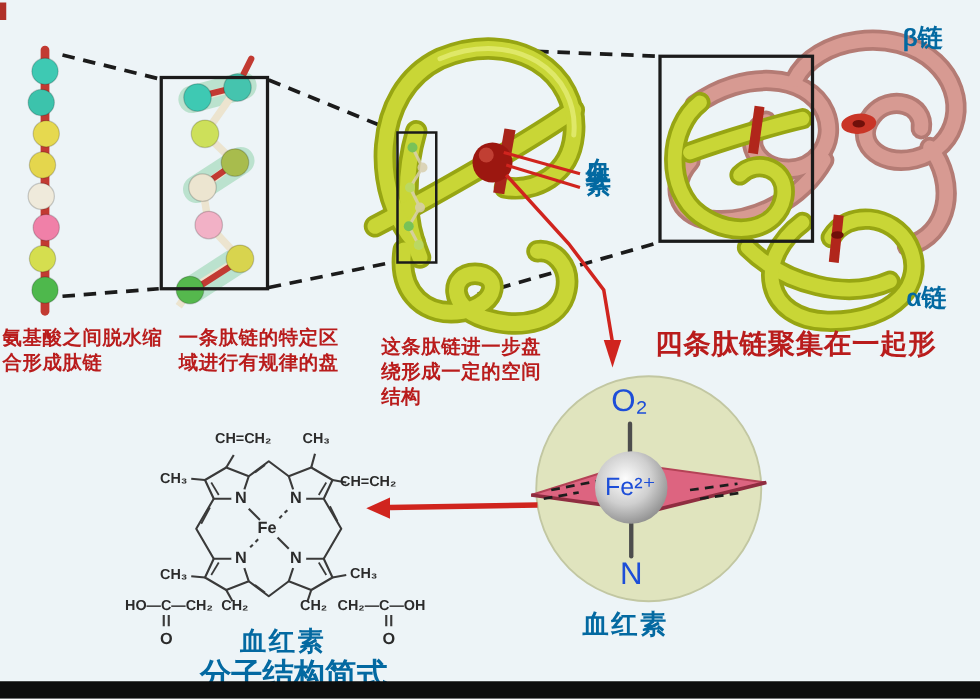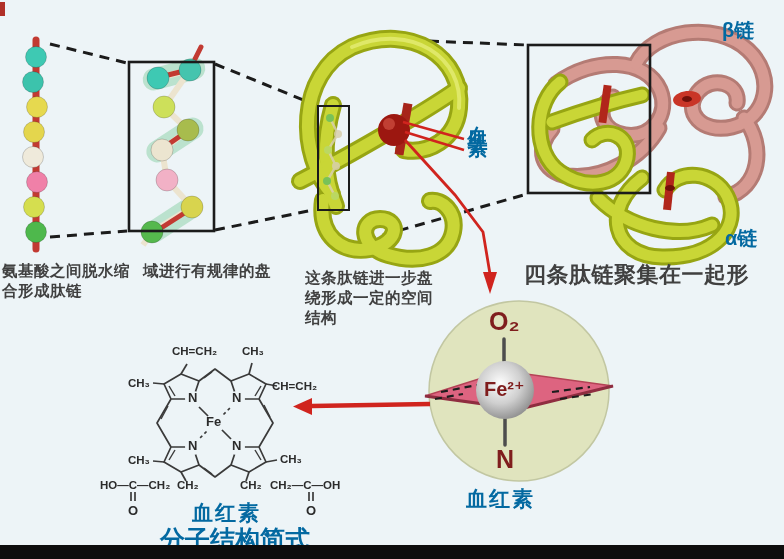--- a/index.html
+++ b/index.html
@@ -3,32 +3,32 @@
 <meta charset="utf-8">
 <style>
   html,body{margin:0;padding:0;background:#777;}
   #stage{
     position:relative;width:784px;height:559px;overflow:hidden;
     background:#edf4f7;
     font-family:"Liberation Sans","DejaVu Sans",sans-serif;
   }
   #gfx{position:absolute;left:0;top:0;}
   .caption{
-    position:absolute;color:#404040;font-weight:bold;font-size:15.5px;
+    position:absolute;color:#b91c1c;font-weight:bold;font-size:15.5px;
     line-height:20px;letter-spacing:0.5px;white-space:nowrap;
   }
   .caption-lg{font-size:22px;line-height:21px;}
   .red-label{position:absolute;color:#0369a1;font-weight:bold;white-space:nowrap;}
   .v-label{writing-mode:vertical-rl;text-orientation:upright;letter-spacing:5px;}
   .chem-label{
     position:absolute;color:#2b2b2b;font-weight:bold;font-size:11.5px;
     white-space:nowrap;letter-spacing:0px;
   }
   .chem-atom{font-size:13px;}
-  .circle-label{position:absolute;color:#7f1d1d;font-weight:bold;white-space:nowrap;}
+  .circle-label{position:absolute;color:#1d4ed8;font-weight:normal;white-space:nowrap;}
   .bottom-bar{position:absolute;left:0;top:545px;width:784px;height:14px;background:#0d0d0d;}
   .corner-tick{position:absolute;left:0;top:2px;width:5px;height:14px;background:#b03028;}
 </style>
 </head>
 <body>
 
 <div id="stage">
 
   <svg id="gfx" width="784" height="559" viewBox="0 0 784 559">
     <defs>
@@ -239,20 +239,21 @@
       <line x1="430" y1="404" x2="312" y2="406" stroke="#d0241e" stroke-width="4.5"></line>
       <polygon points="312,398 312,415 293,406.5" fill="#d0241e"></polygon>
     </g>
   </svg>
 
   <div class="caption" style="left:2px;top:261px">
     <div>氨基酸之间脱水缩</div>
     <div>合形成肽链</div>
   </div>
   <div class="caption" style="left:143px;top:261px">
+    <div>一条肽链的特定区</div>
     <div>域进行有规律的盘</div>
   </div>
   <div class="caption" style="left:305px;top:268px">
     <div>这条肽链进一步盘</div>
     <div>绕形成一定的空间</div>
     <div>结构</div>
   </div>
   <div class="caption caption-lg" style="left:524px;top:264px">
     <div>四条肽链聚集在一起形</div>
   </div>

